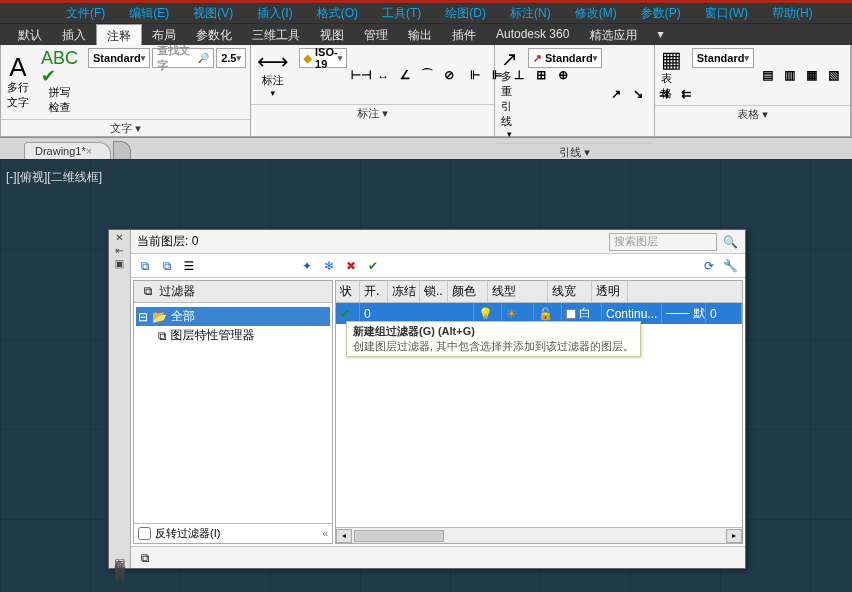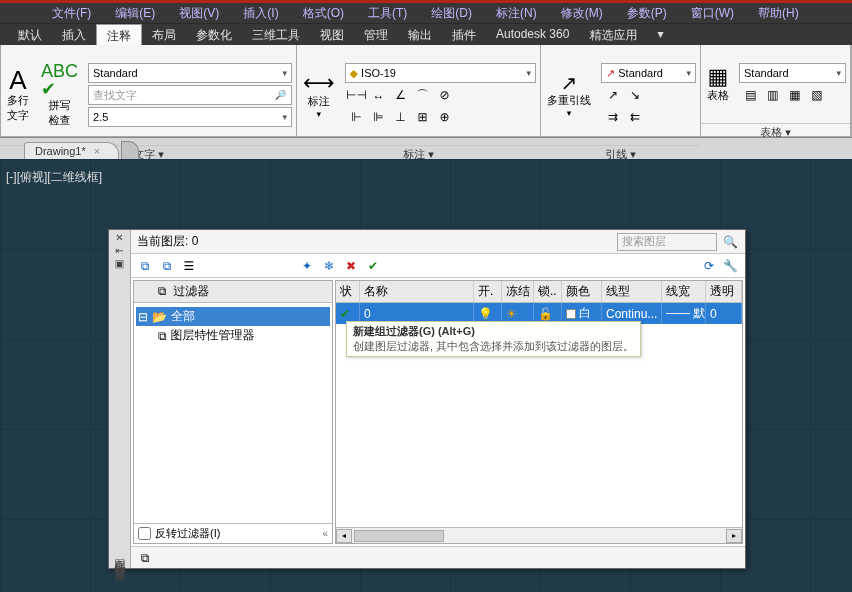--- a/index.html
+++ b/index.html
@@ -2,69 +2,69 @@
 <html><head>
 <meta charset="utf-8">
 <style>
 * { box-sizing: border-box; margin: 0; padding: 0; font-family: "Microsoft YaHei", "SimSun", sans-serif; }
 body { width: 852px; height: 592px; background: #0d2635; overflow: hidden; }
 
 
 .top-red { height: 3px; background: #b02518; }
 
 
-.menubar { background: #373737; color: #c4b5fd; display: flex; height: 20px; font-size: 12px; padding-left: 40px; }
+.menubar { background: #373737; color: #0ea5e9; display: flex; height: 20px; font-size: 12px; padding-left: 54px; }
 .menubar > div { padding: 2px 12px; cursor: default; }
 
 
 .ribtabs { background: #373737; color: #e0e0e0; display: flex; height: 22px; font-size: 12px; border-top: 1px solid #2a2a2a; padding-left: 8px; }
 .ribtabs > div { padding: 3px 10px; }
 .ribtabs > div.active { background: #fafafa; color: #333; border: 1px solid #9a9a9a; border-bottom: none; }
 
 
 .ribbon { background: #f4f5f4; border: 1px solid #a9a9a9; border-top: none; height: 92px; display: flex; }
 .panel { border-right: 1px solid #a9a9a9; display: flex; flex-direction: column; }
 .panel-body { flex: 1; display: flex; align-items: stretch; }
 .panel-label { height: 32px; font-size: 11px; color: #333; text-align: center; border-top: 1px solid #c7c7c7; line-height: 17px; }
 
 
 .big-btn { display: flex; flex-direction: column; align-items: center; justify-content: center; padding: 4px 6px; font-size: 11px; }
 .big-btn .ic { font-size: 26px; line-height: 1; }
-.stack { display: flex; flex-direction: column; gap: 2px; padding: 18px 4px; }
+.stack { display: flex; flex-direction: row; gap: 2px; padding: 3px 4px; font-weight: bold; }
 .combo { display: flex; align-items: center; border: 1px solid #a3a3a3; background: #fff; height: 20px; font-size: 11px; padding: 0 4px; }
 .combo .arrow { margin-left: auto; font-size: 9px; color: #555; }
 .row-icons { display: flex; gap: 6px; align-items: center; padding: 2px 4px; }
 .ic-sm { width: 16px; height: 16px; display: inline-flex; align-items: center; justify-content: center; font-size: 12px; }
 
 
 .doctabs { background: #d6d6d6; height: 22px; display: flex; align-items: end; padding-left: 24px; border-top: 1px solid #8a8a8a; }
-.doctab { background: #e9e9e9; border: 1px solid #9a9a9a; border-bottom: none; border-radius: 4px 12px 0 0; padding: 2px 18px 2px 10px; font-size: 11px; color: #333; display: flex; align-items: center; gap: 8px; }
+.doctab { background: #e9e9e9; border: 1px solid #9a9a9a; border-bottom: none; border-radius: 4px 12px 0 0; padding: 2px 18px 2px 10px; font-size: 11px; color: #333; display: flex; align-items: center; }
 .doctab .x { color: #888; font-size: 11px; }
 .newtab { width: 18px; height: 18px; background: #c2c2c2; border: 1px solid #8a8a8a; border-bottom: none; border-radius: 0 10px 0 0; margin-left: 2px; }
 
 
 .viewport { position: relative; height: 454px; background: #213a48; background-image: linear-gradient(#1a3442 1px, transparent 1px), linear-gradient(90deg, #1a3442 1px, transparent 1px); background-size: 90px 90px; }
 .viewlabel { position: absolute; top: 10px; left: 6px; color: #ddd; font-size: 12px; }
 
 
 .palette { position: absolute; top: 70px; left: 108px; width: 638px; height: 340px; display: flex; background: #fff; border: 1px solid #666; box-shadow: 2px 2px 6px rgba(0,0,0,.4); }
 .pal-side { width: 22px; background: #dedede; border-right: 1px solid #aaa; display: flex; flex-direction: column; align-items: center; gap: 2px; padding-top: 2px; font-size: 10px; color: #444; }
 .pal-side .vtxt { writing-mode: vertical-rl; font-size: 11px; margin-top: auto; margin-bottom: 4px; letter-spacing: 2px; }
 .pal-main { flex: 1; display: flex; flex-direction: column; }
 
 .pal-row { height: 24px; display: flex; align-items: center; font-size: 12px; border-bottom: 1px solid #c8c8c8; padding: 0 6px; gap: 6px; }
 .pal-row.r1 { background: #f4f4f4; }
-.pal-search { margin-left: auto; width: 100px; height: 18px; border: 1px solid #aaa; color: #999; font-size: 11px; padding: 0 4px; display: flex; align-items: center; }
+.pal-search { margin-left: auto; width: 108px; height: 18px; border: 1px solid #aaa; color: #999; font-size: 11px; padding: 0 4px; display: flex; align-items: center; }
 .pal-row .ic-sm.color-r { color: #c22; }
 .pal-row .ic-sm.color-g { color: #1a8a1a; }
 .pal-row .ic-sm.color-b { color: #1564c0; }
 
 .pal-body { flex: 1; display: flex; overflow: hidden; }
 .pal-tree { width: 200px; border: 1px solid #aaa; margin: 2px; font-size: 12px; display: flex; flex-direction: column; }
-.pal-tree-hdr { background: #eaeaea; border-bottom: 1px solid #bbb; padding: 2px 20px; }
+.pal-tree-hdr { background: #eaeaea; border-bottom: 1px solid #bbb; padding: 2px 6px; }
 .pal-tree-body { flex: 1; padding: 4px 2px; position: relative; }
 .tree-item { display: flex; align-items: center; gap: 4px; padding: 1px 2px; }
 .tree-item.ind { padding-left: 22px; }
 .tree-item.sel { background: #3a83d0; color: #fff; }
 .pal-tree-ft { border-top: 1px solid #bbb; padding: 2px 4px; display: flex; align-items: center; gap: 4px; font-size: 11px; }
 .resize-arrows { margin-left: auto; color: #777; font-size: 10px; }
 
 .pal-table { flex: 1; border: 1px solid #aaa; margin: 2px 2px 2px 0; display: flex; flex-direction: column; font-size: 12px; }
 .tbl-hdr { display: flex; background: #eaeaea; border-bottom: 1px solid #bbb; }
 .tbl-hdr > div { padding: 2px 4px; border-right: 1px solid #ccc; white-space: nowrap; overflow: hidden; }
@@ -284,21 +284,20 @@
           <div class="pal-tree-ft">
             <input type="checkbox" style="">
             <span>反转过滤器(I)</span>
             <span class="resize-arrows">«</span>
           </div>
         </div>
 
         <div class="pal-table">
           <div class="tbl-hdr">
             <div class="col-status">状</div>
-            <div class="col-name">名称</div>
             <div class="col-on">开.</div>
             <div class="col-freeze">冻结</div>
             <div class="col-lock">锁..</div>
             <div class="col-color">颜色</div>
             <div class="col-ltype">线型</div>
             <div class="col-lweight">线宽</div>
             <div class="col-trans">透明</div>
           </div>
           <div class="tbl-body">
             <div class="tbl-row">

